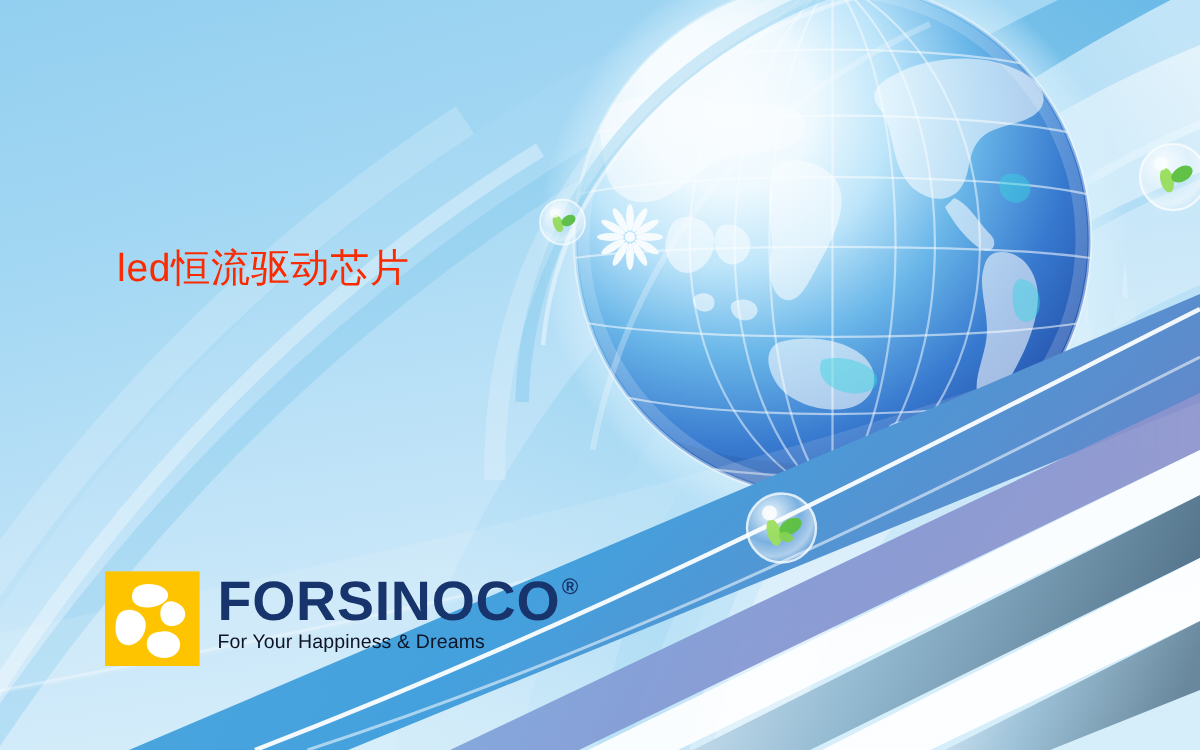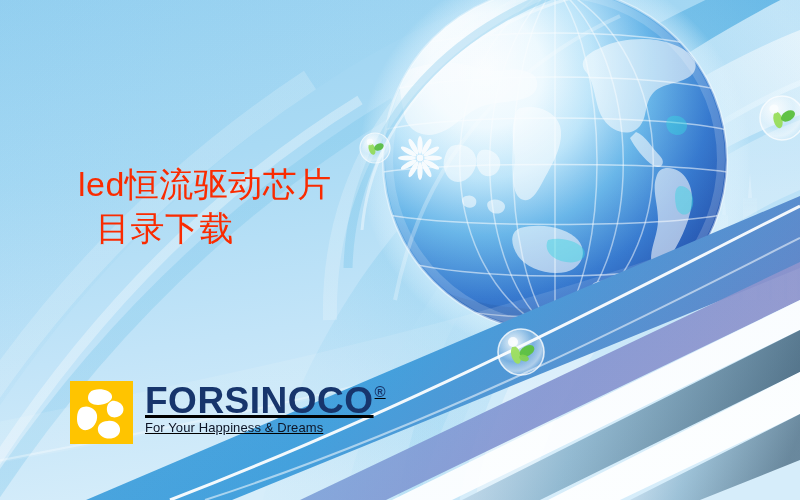--- a/index.html
+++ b/index.html
@@ -28,21 +28,21 @@
 
   
   .headline {
     position: absolute;
     left: 78px;
     top: 162px;
     width: 330px;
     z-index: 40;
     line-height: 1.30;
     color: #fa2b00;
-    font-size: 34px;
+    font-size: 26px;
     letter-spacing: 0.5px;
   }
   .headline .line1 { display: block; }
   .headline .line2 { display: block; padding-left: 18px; }
 
   
   .logo-lockup {
     position: absolute;
     left: 70px;
     top: 381px;
@@ -55,21 +55,20 @@
     height: 63px;
     background: #ffc400;
     flex: 0 0 auto;
   }
   .logo-text {
     margin-left: 12px;
     display: flex;
     flex-direction: column;
     justify-content: center;
     padding-top: 1px;
-    text-decoration: underline;
   }
   .logo-word-row {
     display: flex;
     align-items: flex-start;
     line-height: 1;
   }
   .logo-word {
     font-size: 37px;
     font-weight: bold;
     color: #17356c;
@@ -346,21 +345,20 @@
         <ellipse cx="6" cy="-2" rx="7.6" ry="4.8" fill="#53bd30" opacity="0.95" transform="rotate(-30 6 -2)"></ellipse>
         <circle cx="-8" cy="-9" r="4.6" fill="#ffffff" opacity="0.85"></circle>
       </g>
 
       <rect x="0" y="0" width="800" height="500" fill="url(#skyGrad)" opacity="0.06"></rect>
     </g>
   </svg>
 
   <div class="headline">
     <span class="line1">led恒流驱动芯片</span>
-    <span class="line2">目录下载</span>
   </div>
 
   <div class="logo-lockup">
     <div class="logo-mark">
       <svg viewBox="0 0 63 63" width="63" height="63" xmlns="http://www.w3.org/2000/svg">
         <rect x="0" y="0" width="63" height="63" fill="#ffc400"></rect>
         <g fill="#ffffff">
           <path d="M24,9 C32,7 41,10 42,15 C43,20 35,24 28,24 C22,24 18,21 18,17 C18,13 20,10 24,9 Z"></path>
           <path d="M45,20 C51,21 55,26 53,31 C51,36 44,38 40,35 C36,32 36,25 39,22 C41,20 43,19.6 45,20 Z"></path>
           <path d="M13,26 C19,24 26,28 27,34 C28,41 23,48 17,49 C11,50 7,45 7,38 C7,31 9,27 13,26 Z"></path>

